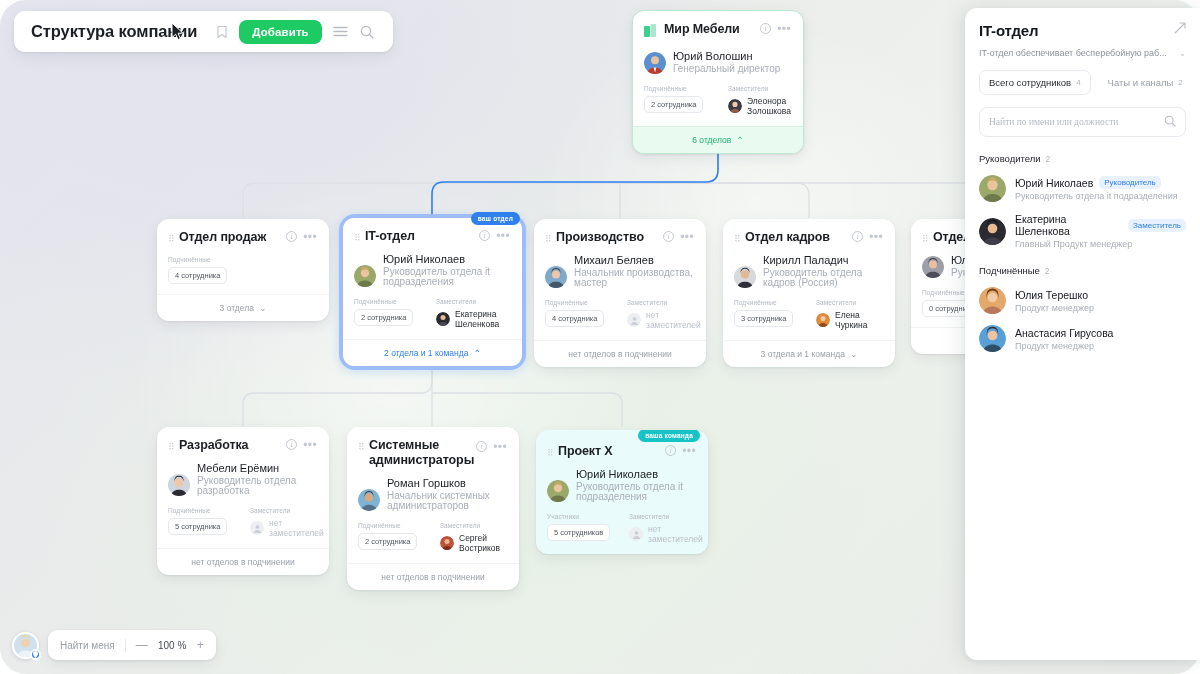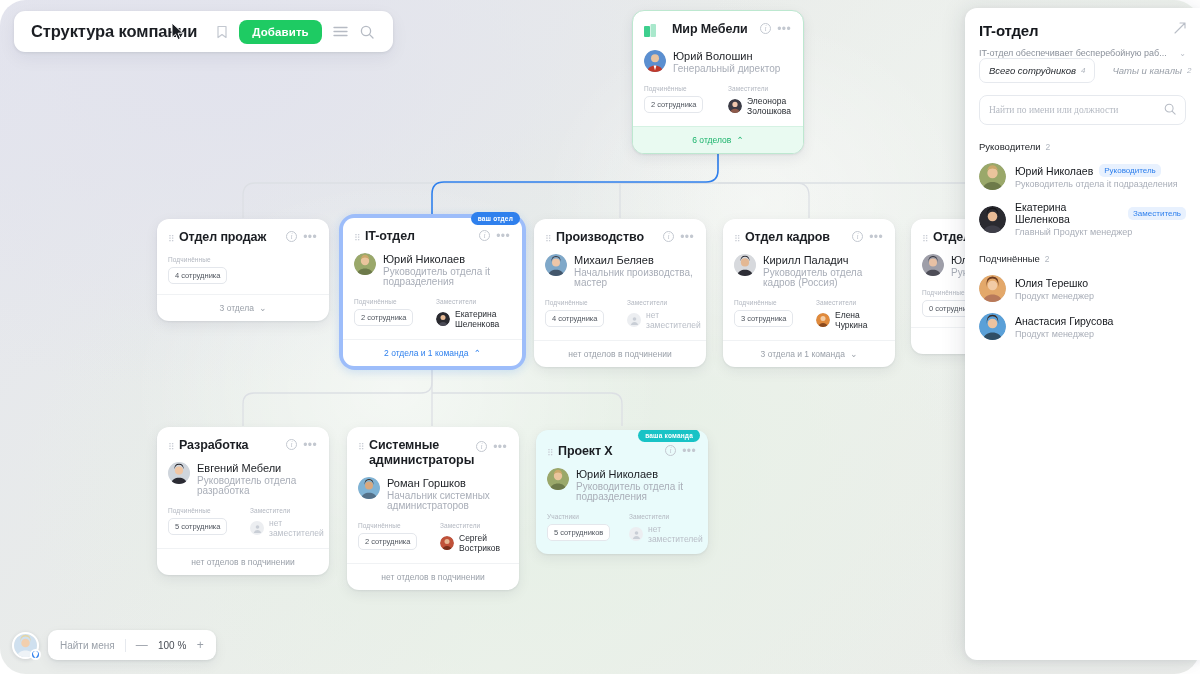--- a/index.html
+++ b/index.html
@@ -63,21 +63,21 @@
           margin-top: 3px; flex: none; width: 6px; }
   .card-title {
     font-size: 12.5px; font-weight: 600; color: #1b1e23; flex: 1;
     line-height: 15px; letter-spacing: -.1px;
   }
   .card-head-actions { display: flex; align-items: center; gap: 6px; flex: none; margin-top: 1px; }
   .i-circle { width: 11px; height: 11px; border-radius: 50%; border: 1px solid #c3c8d0;
               color: #c3c8d0; font-size: 8px; line-height: 9px; text-align: center;
               font-style: italic; font-family: "Liberation Serif", serif; cursor: pointer; }
   .dots { color: #c3c8d0; font-size: 12px; line-height: 8px; letter-spacing: .4px; cursor: pointer; }
-  .person { display: flex; align-items: flex-start; gap: 7px; margin-top: 9px; }
+  .person { display: flex; align-items: flex-end; gap: 7px; margin-top: 9px; }
   .av { width: 22px; height: 22px; border-radius: 50%; flex: none; overflow: hidden;
         background: #dfe3e8; position: relative; }
   .av.sm { width: 14px; height: 14px; }
   .av-empty { background: #eceef1; display: flex; align-items: center; justify-content: center; }
   .person-name { font-size: 11px; color: #1b1e23; font-weight: 500; line-height: 13px; }
   .person-role { font-size: 10px; color: #a9aeb8; line-height: 10px; margin-top: 1px; }
   .person-empty { font-size: 10.5px; color: #b9bec7; }
   .meta-row { display: flex; margin-top: 11px; }
   .meta-col { flex: 1; }
   .meta-label { font-size: 6.5px; color: #b2b7c0; letter-spacing: .1px; }
@@ -120,21 +120,21 @@
     z-index: 50; overflow: hidden;
   }
   .panel-inner { padding: 14px 14px 0 14px; }
   .panel-head { display: flex; align-items: flex-start; }
   .panel-title { font-size: 15px; font-weight: 600; color: #15181d; flex: 1; letter-spacing: -.2px; }
   .panel-collapse { color: #b9bec7; cursor: pointer; font-size: 12px; line-height: 14px; }
   .panel-desc { display: flex; align-items: center; gap: 5px; margin-top: 9px; }
   .panel-desc-text { font-size: 9px; color: #8b919b; flex: 1; white-space: nowrap;
                      overflow: hidden; text-overflow: ellipsis; }
   .chev { color: #b9bec7; font-size: 8px; }
-  .panel-tabs { display: flex; gap: 8px; margin-top: 0; font-style: italic; }
+  .panel-tabs { display: flex; gap: 8px; margin-top: 12px; }
   .ptab { display: flex; align-items: center; gap: 5px; font-size: 9.5px; color: #272b31;
           padding: 6px 9px; border-radius: 7px; cursor: pointer; white-space: nowrap; }
   .ptab.active { border: 1px solid #e6e9ee; }
   .ptab.inactive { color: #9aa0a9; }
   .ptab-count { font-size: 8px; color: #b0b6bf; }
   .panel-search {
     margin-top: 12px; height: 30px; border: 1px solid #e6e9ee; border-radius: 8px;
     display: flex; align-items: center; padding: 0 9px; gap: 6px; cursor: text;
   }
   .panel-search input {
@@ -223,21 +223,21 @@
 
   <div class="card card-top-root" style="left:632px; top:10px; width:172px;">
     <div class="card-body">
       <div class="card-head">
         <span style="flex:none;margin-top:1px;">
           <svg width="12" height="13" viewBox="0 0 12 13">
               <rect x="0" y="2" width="6" height="11" rx="1" fill="#3ecf8e"></rect>
               <rect x="6.5" y="0" width="5.5" height="13" rx="1" fill="#a9e8cc"></rect>
             </svg>
         </span>
-        <div class="card-title" style="margin-left:11px;">Мир Мебели</div>
+        <div class="card-title" style="margin-left:3px;">Мир Мебели</div>
         <div class="card-head-actions">
           <div class="i-circle">i</div>
           <div class="dots">•••</div>
         </div>
       </div>
       <div class="person">
         <div class="av">
           <svg width="22" height="22" viewBox="0 0 22 22">
               <circle cx="11" cy="11" r="11" fill="#5b8fd0"></circle>
               <circle cx="11" cy="8.2" r="4" fill="#e8c3a0"></circle>
@@ -499,21 +499,21 @@
       <div class="person">
         <div class="av">
           <svg width="22" height="22" viewBox="0 0 22 22">
               <circle cx="11" cy="11" r="11" fill="#cfd5dc"></circle>
               <circle cx="11" cy="8.6" r="4.1" fill="#f0c6a4"></circle>
               <path d="M6.3 7.6q.9-4.8 4.7-4.8t4.7 4.8q.2-5.8-4.7-5.8T6.3 7.6z" fill="#24242b"></path>
               <path d="M2.6 22c1.3-4.3 4.5-6.2 8.4-6.2s7.1 1.9 8.4 6.2z" fill="#2b2b33"></path>
             </svg>
         </div>
         <div>
-          <div class="person-name">Евгений Мебели</div>
+          <div class="person-name">Мебели Ерёмин</div>
           <div class="person-role">Руководитель отдела разработка</div>
         </div>
       </div>
       <div class="meta-row">
         <div class="meta-col" style="flex:0 0 82px;">
           <div class="meta-label">Подчинённые</div>
           <div class="chip">5 сотрудника</div>
         </div>
         <div class="meta-col">
           <div class="meta-label">Заместители</div>

